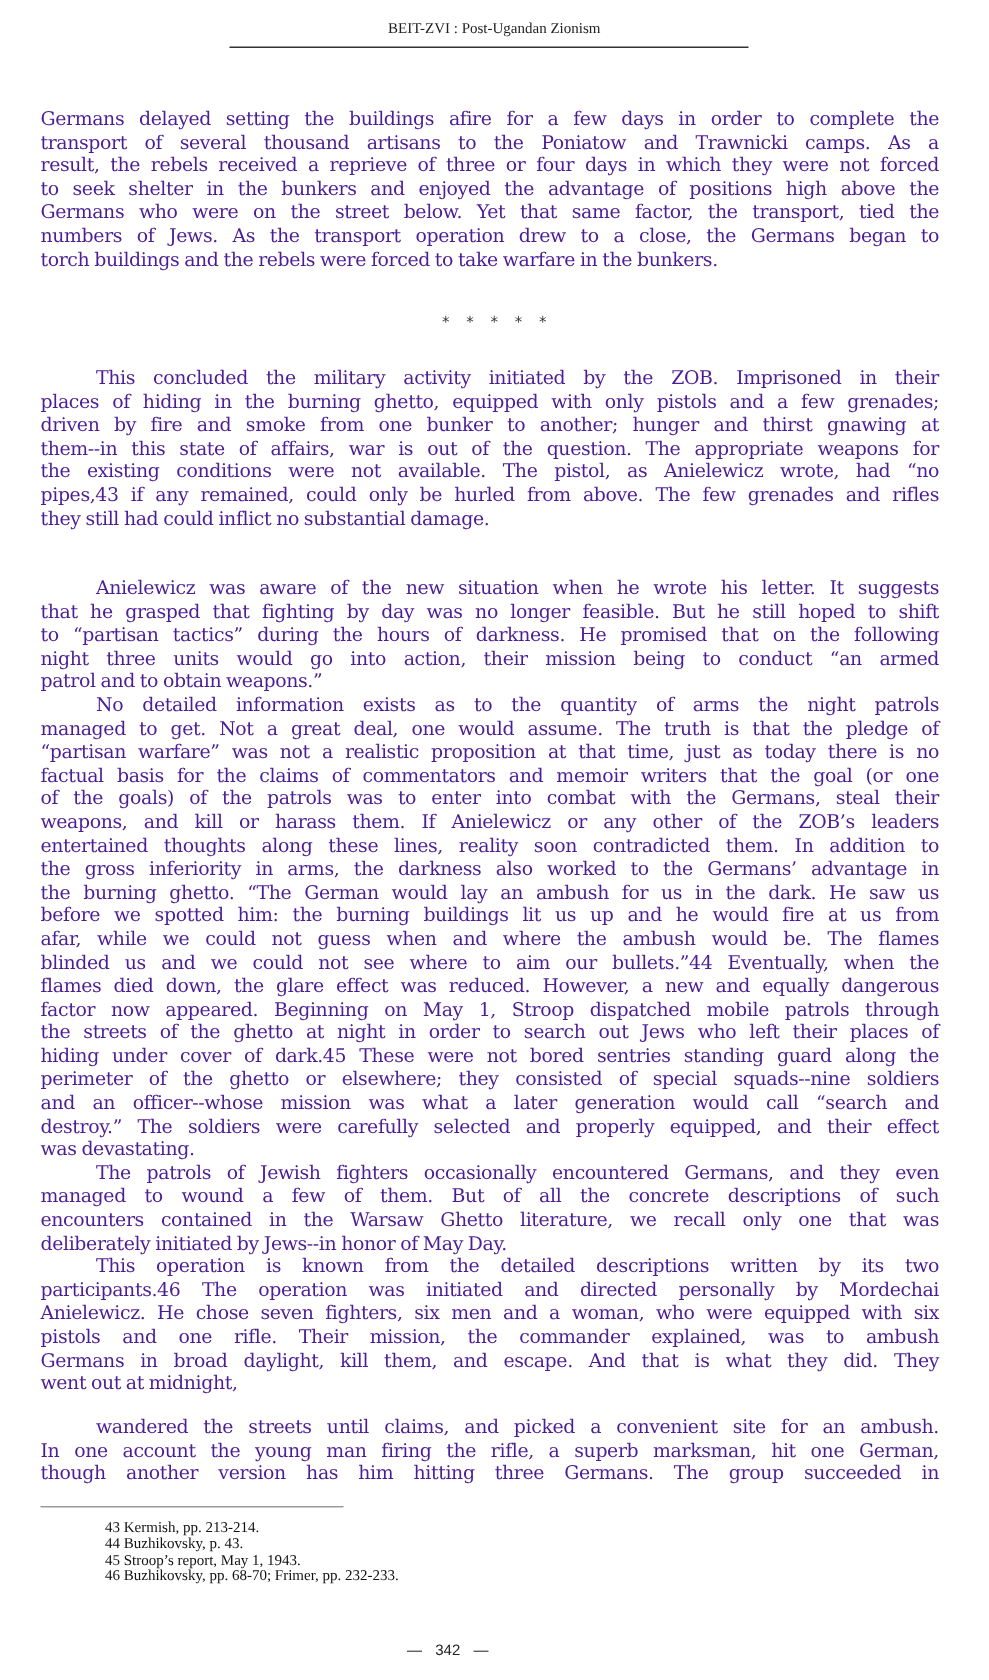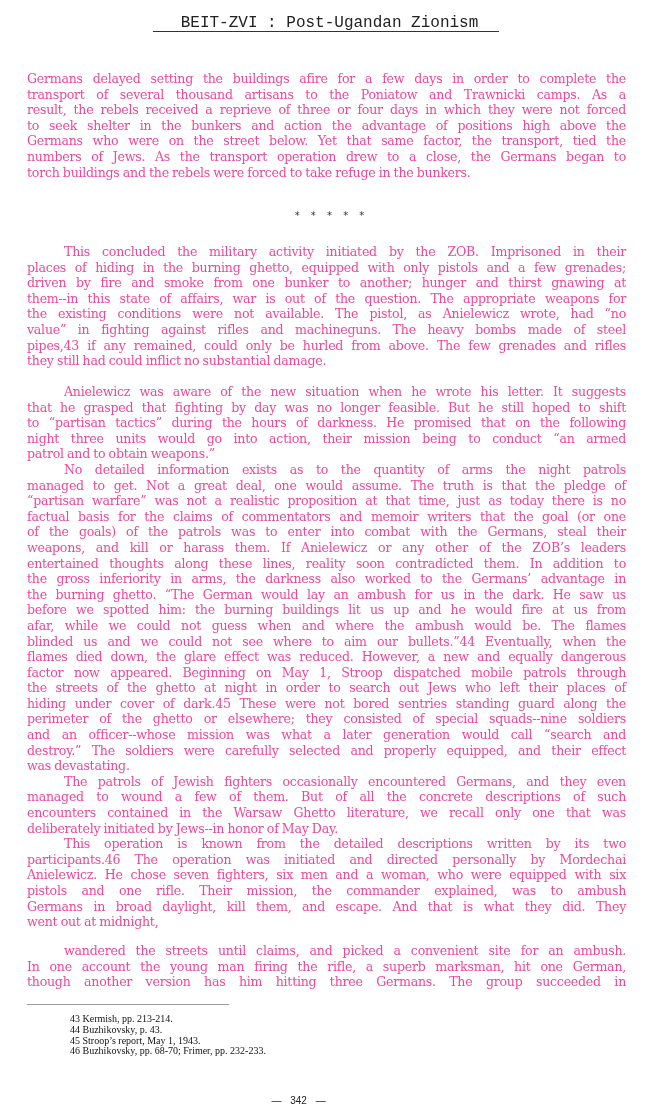--- a/index.html
+++ b/index.html
@@ -13,41 +13,41 @@
       position: relative;
       overflow: hidden;
       color: #111111;
     }
     .running-head {
       position: absolute;
       top: 14px;
       left: 0;
       width: 659px;
       text-align: center;
-      font-family: Liberation Mono, monospace;
-      font-size: 16px;
+      font-family: Liberation Serif, serif;
+      font-size: 10px;
       color: #222;
     }
     .head-rule {
       position: absolute;
       top: 31px;
       left: 153px;
       width: 346px;
       height: 0;
       border-top: 1px solid #333;
     }
     .body-text {
       position: absolute;
       left: 27px;
       width: 599px;
       font-family: "DejaVu Serif", serif;
       font-size: 12.6px;
       letter-spacing: -0.25px;
       word-spacing: -0.5px;
-      color: #ec4899;
+      color: #4c1d95;
     }
     .line {
       display: block;
       height: 15.6px;
       line-height: 15.6px;
       white-space: nowrap;
       text-align: justify;
       text-align-last: justify;
     }
     .line.last {
@@ -103,37 +103,36 @@
 <body>
 
 <div class="running-head">BEIT-ZVI : Post-Ugandan Zionism</div>
 <div class="head-rule"></div>
 
 <div class="body-text" id="block-1" style="top:71px;">
     <div>
       <span class="line">Germans delayed setting the buildings afire for a few days in order to complete the</span>
       <span class="line">transport of several thousand artisans to the Poniatow and Trawnicki camps. As a</span>
       <span class="line">result, the rebels received a reprieve of three or four days in which they were not forced</span>
-      <span class="line">to seek shelter in the bunkers and action the advantage of positions high above the</span>
+      <span class="line">to seek shelter in the bunkers and enjoyed the advantage of positions high above the</span>
       <span class="line">Germans who were on the street below. Yet that same factor, the transport, tied the</span>
       <span class="line">numbers of Jews. As the transport operation drew to a close, the Germans began to</span>
-      <span class="line last">torch buildings and the rebels were forced to take refuge in the bunkers.</span>
+      <span class="line last">torch buildings and the rebels were forced to take warfare in the bunkers.</span>
     </div>
   </div>
 
 <div class="stars">* * * * *</div>
 
 <div class="body-text" id="block-2" style="top:244px;">
     <div>
       <span class="line indent">This concluded the military activity initiated by the ZOB. Imprisoned in their</span>
       <span class="line">places of hiding in the burning ghetto, equipped with only pistols and a few grenades;</span>
       <span class="line">driven by fire and smoke from one bunker to another; hunger and thirst gnawing at</span>
       <span class="line">them--in this state of affairs, war is out of the question. The appropriate weapons for</span>
       <span class="line">the existing conditions were not available. The pistol, as Anielewicz wrote, had “no</span>
-      <span class="line">value” in fighting against rifles and machineguns. The heavy bombs made of steel</span>
       <span class="line">pipes,43 if any remained, could only be hurled from above. The few grenades and rifles</span>
       <span class="line last">they still had could inflict no substantial damage.</span>
     </div>
   </div>
 
 <div class="body-text" id="block-3" style="top:384px;">
     <div>
       <span class="line indent">Anielewicz was aware of the new situation when he wrote his letter. It suggests</span>
       <span class="line">that he grasped that fighting by day was no longer feasible. But he still hoped to shift</span>
       <span class="line">to “partisan tactics” during the hours of darkness. He promised that on the following</span>

